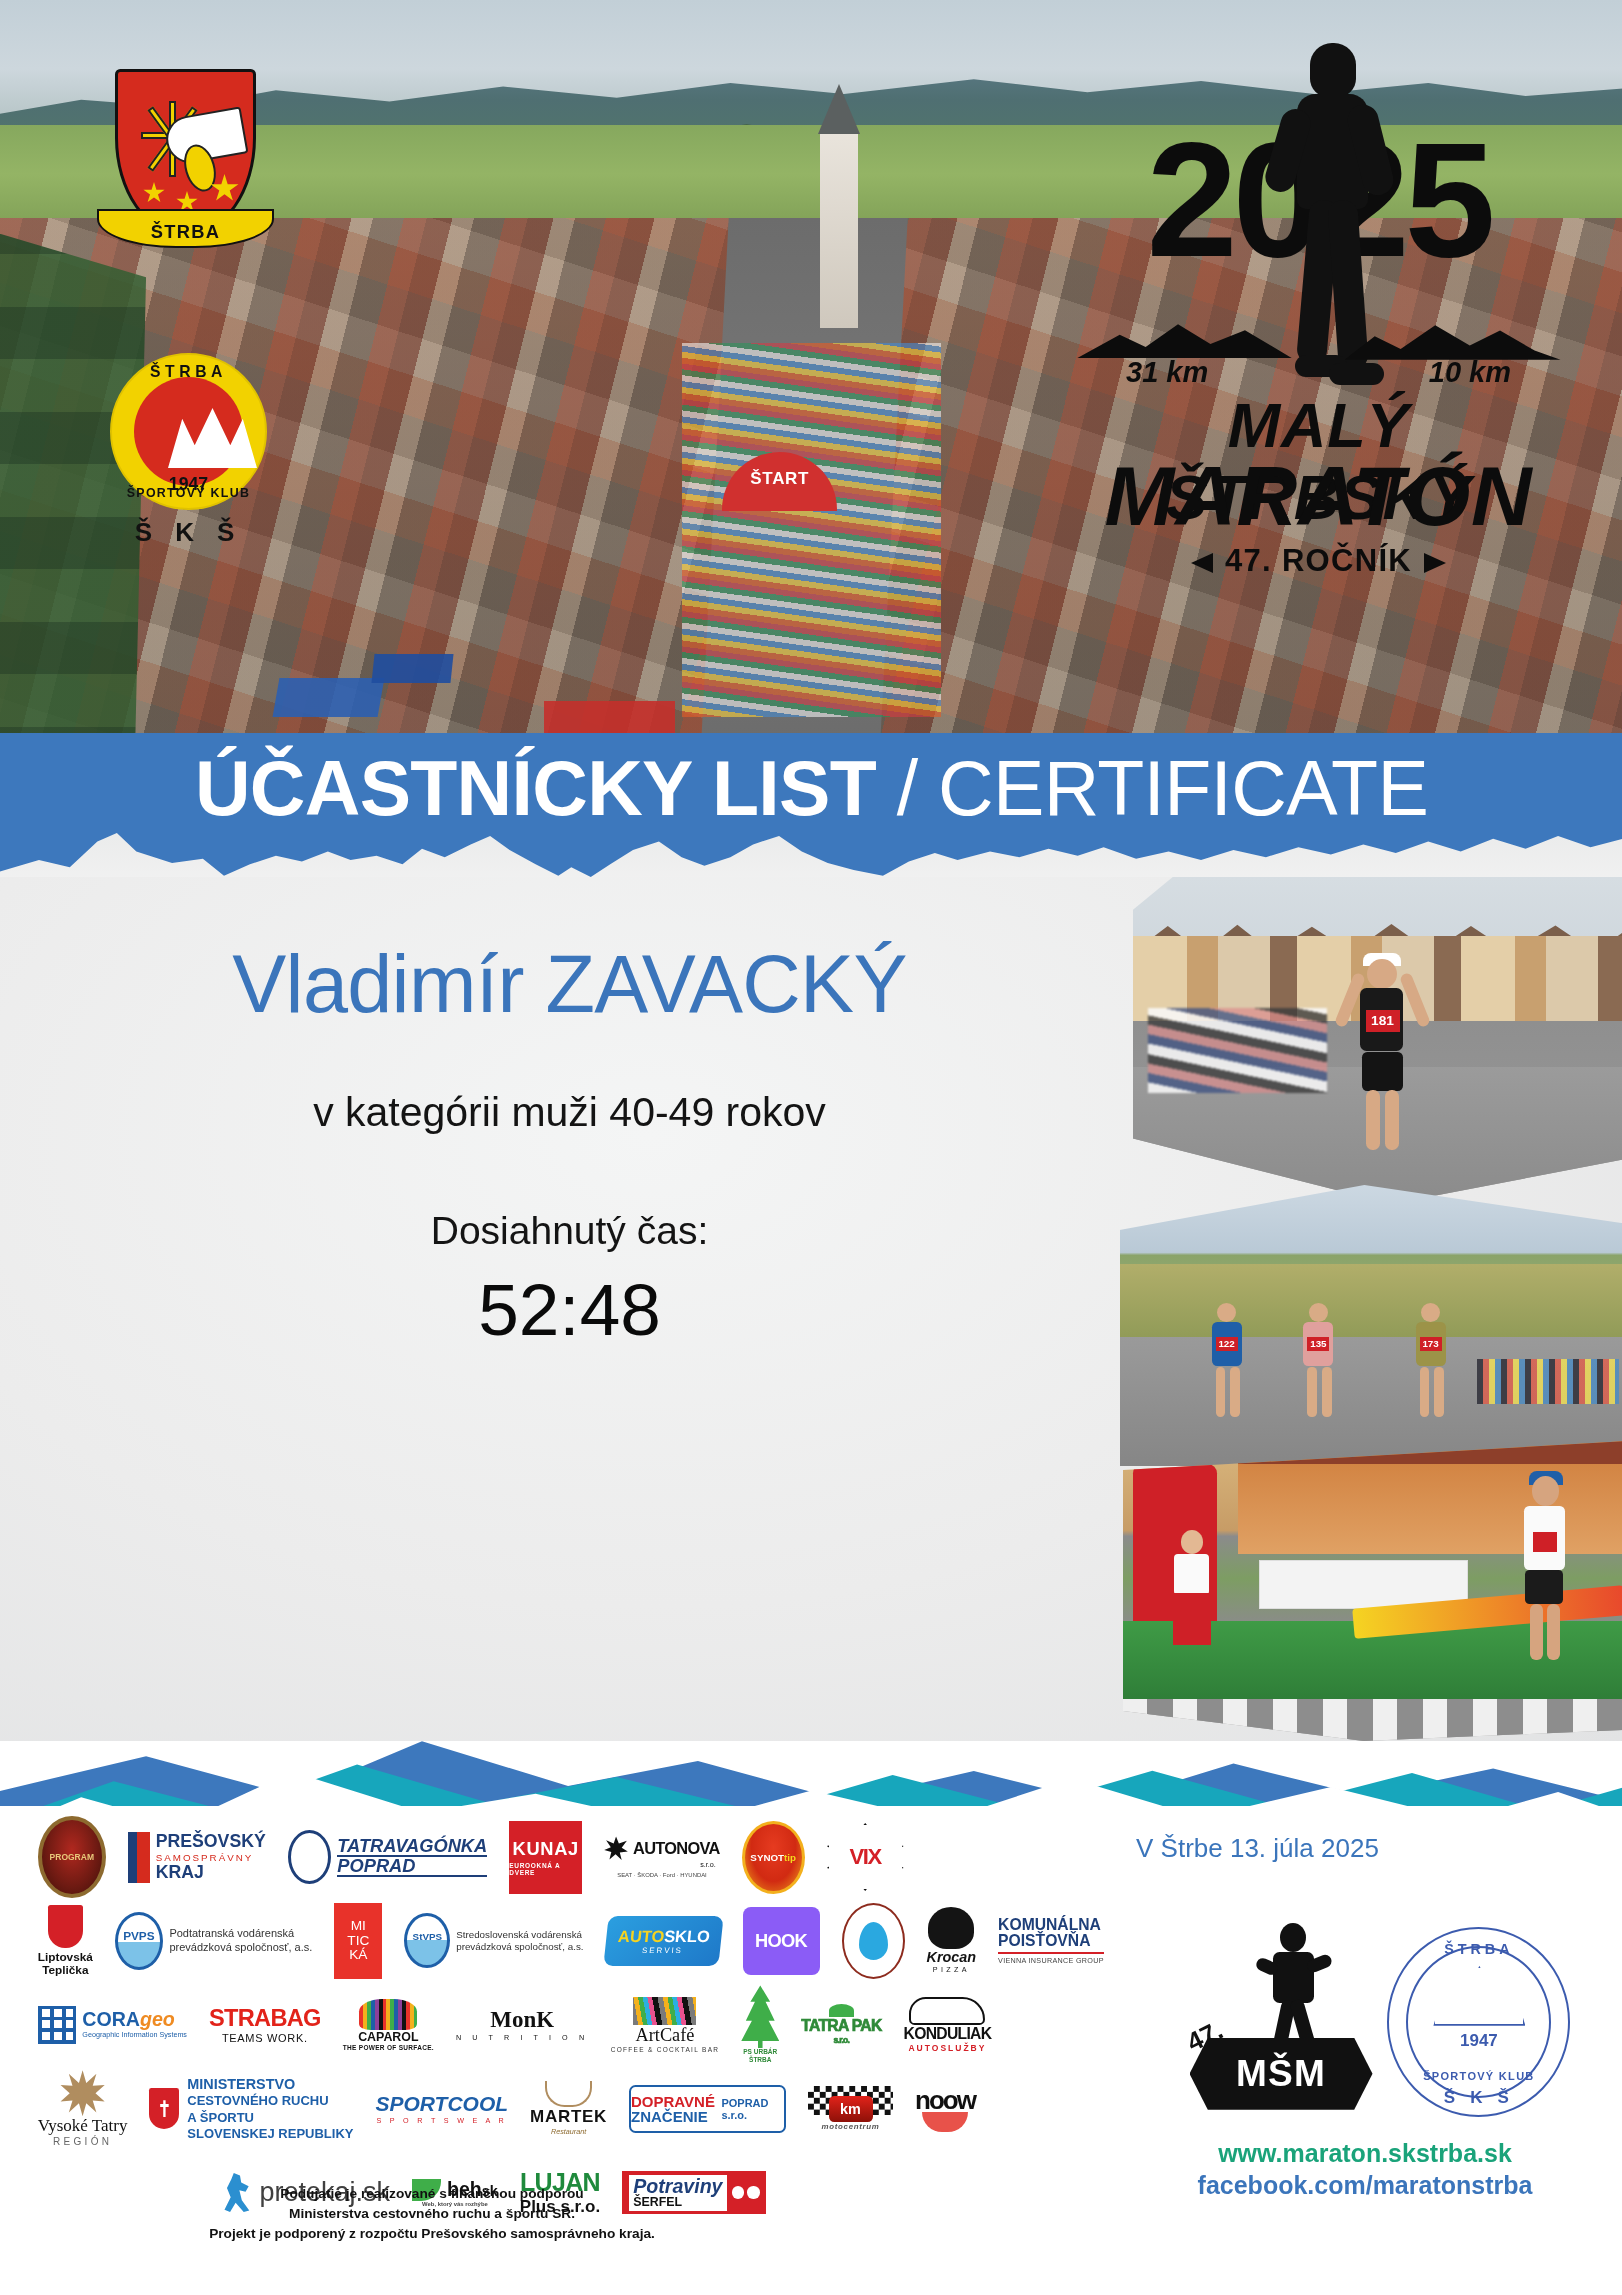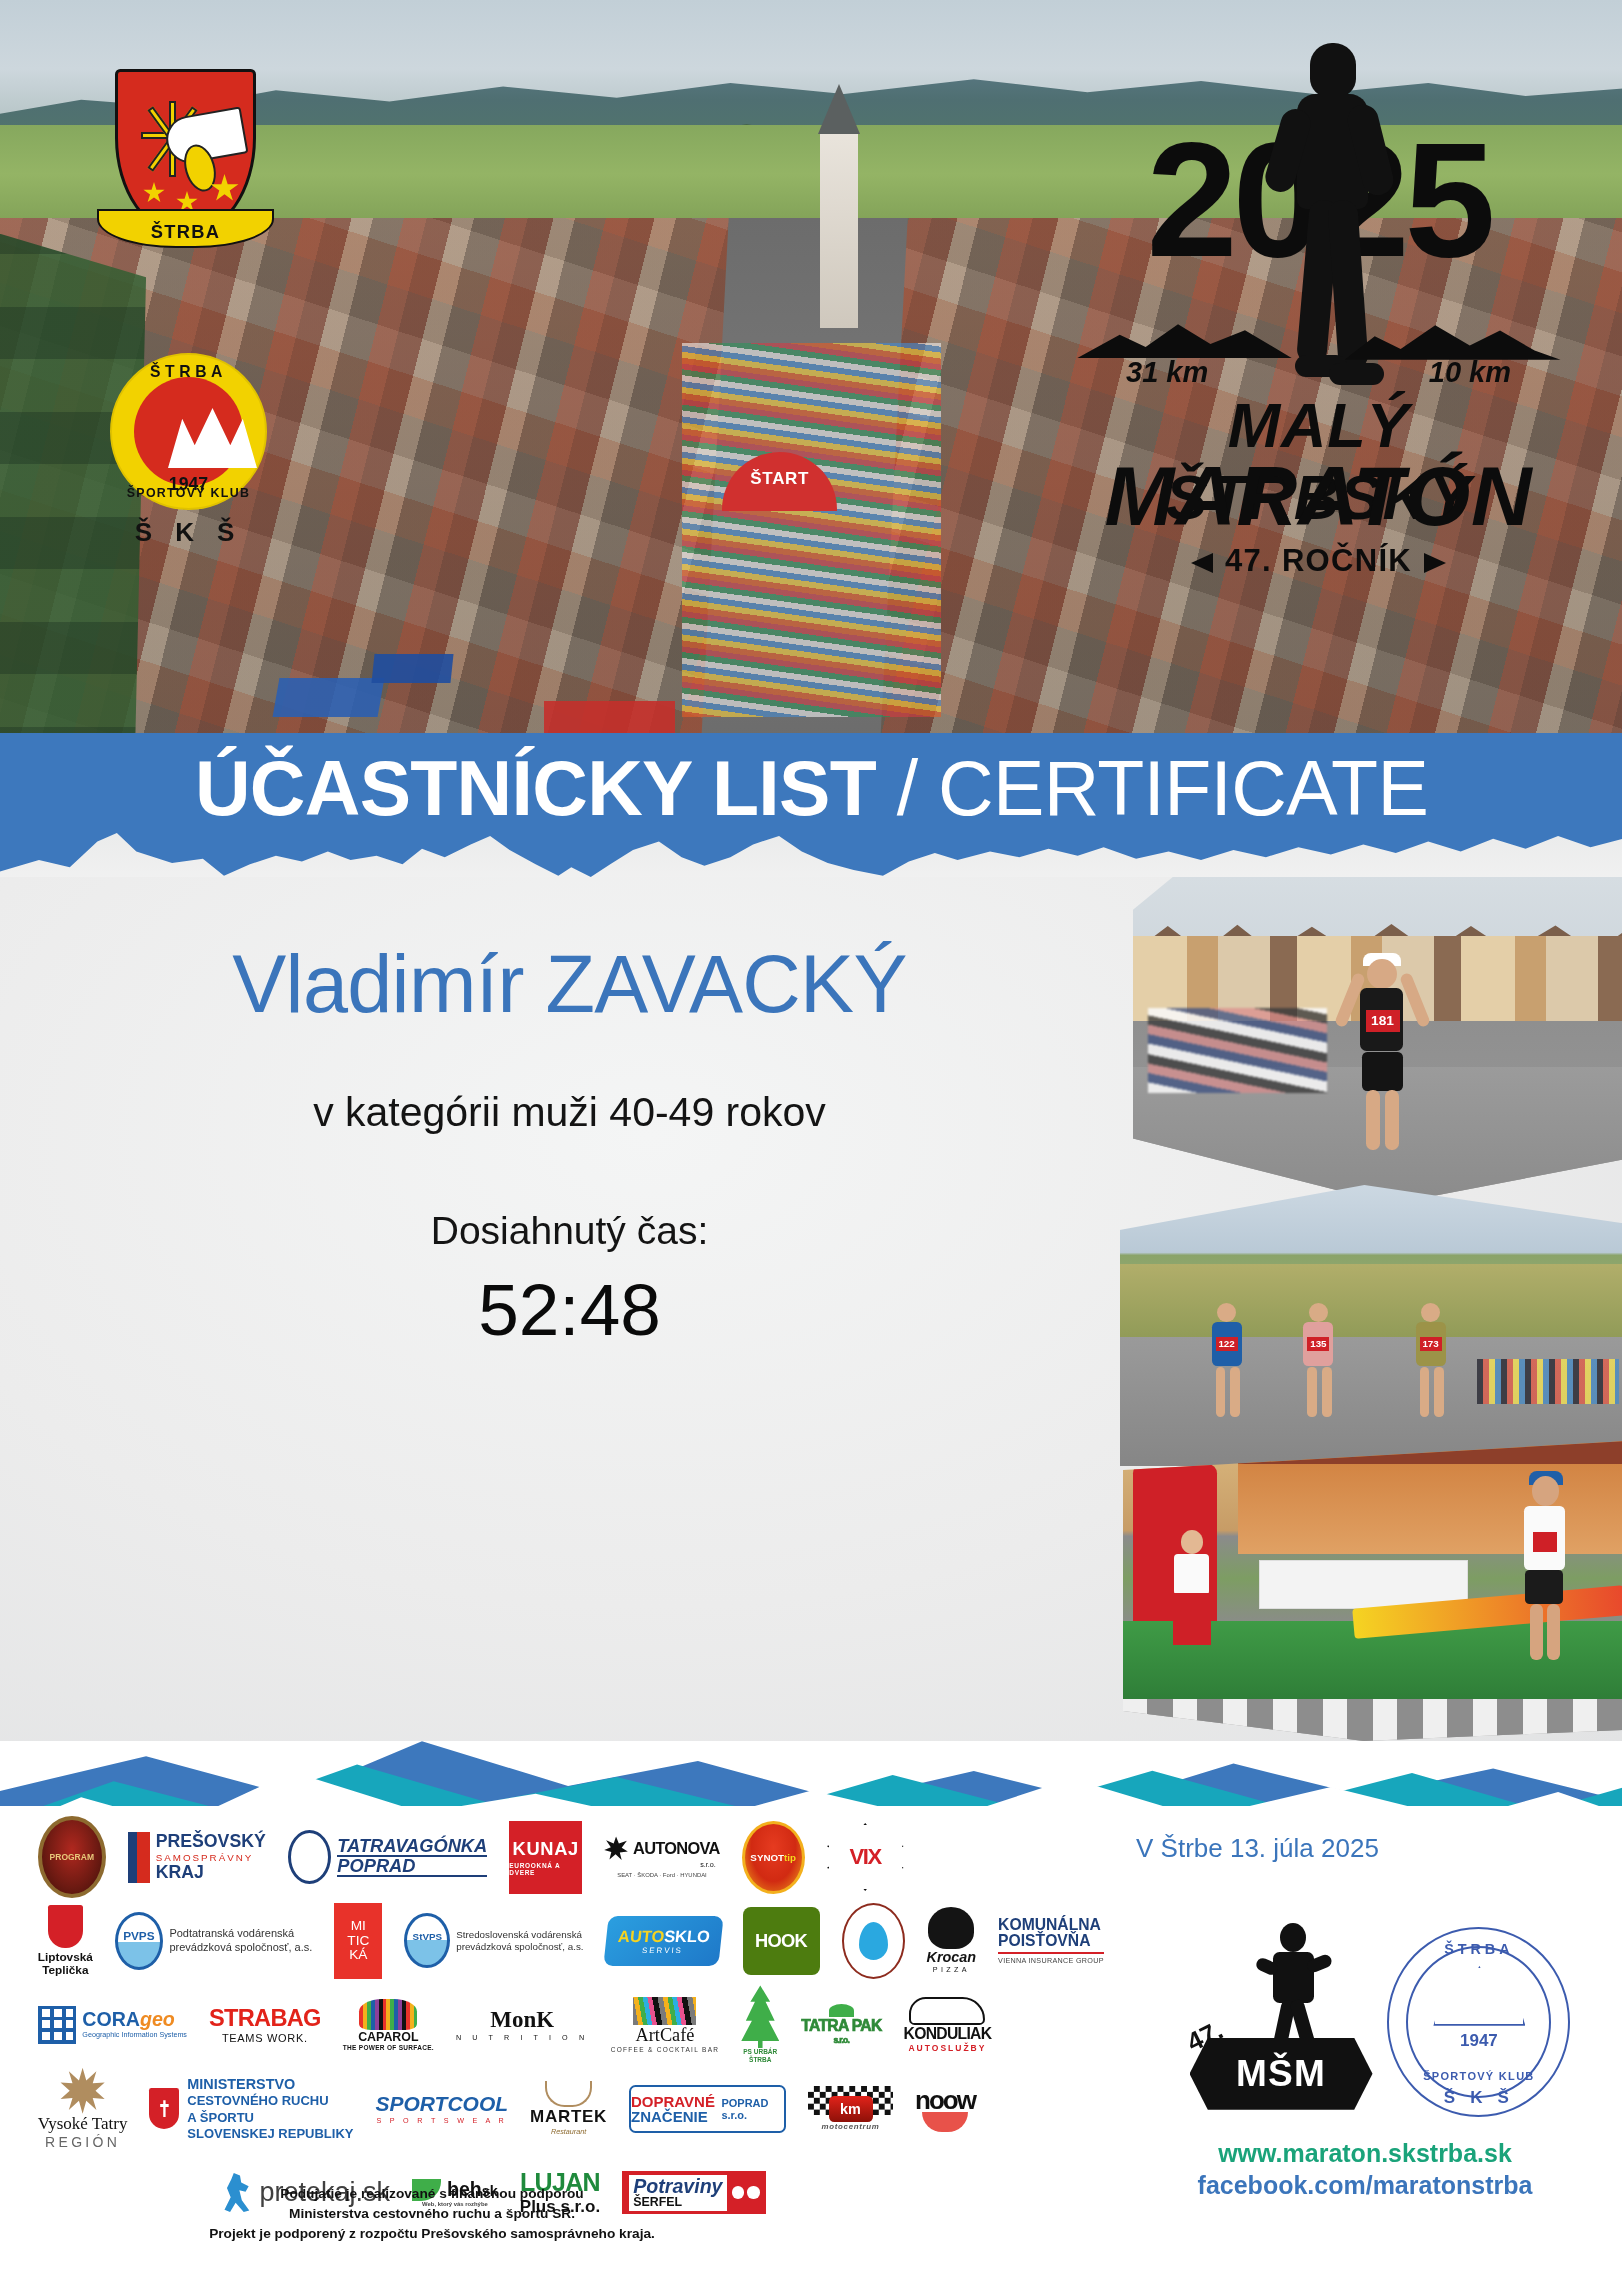--- a/index.html
+++ b/index.html
@@ -413,21 +413,21 @@
   .lg-stvps{display:flex;align-items:center;gap:5.9px;}
   .lg-stvps .ov{width:46px;height:55px;border:3.9px solid #1e5fa8;border-radius:50%;
     background:linear-gradient(180deg,#fff 50%,#7cc2e8 50%);display:flex;align-items:center;justify-content:center;}
   .lg-stvps .ov b{font-size:9.8px;color:#1e5fa8;margin-top:-7.9px;}
   .lg-stvps .t{font-size:9.8px;color:#333;line-height:1.25;white-space:nowrap;}
   .lg-autosklo{width:115px;height:50px;background:linear-gradient(135deg,#2b9fe0,#1e78c8);
     border-radius:9.2px;display:flex;flex-direction:column;align-items:center;justify-content:center;transform:skewX(-6deg);}
   .lg-autosklo .a{font-size:16.4px;font-weight:900;color:#f5d320;}
   .lg-autosklo .a i{color:#fff;font-style:normal;}
   .lg-autosklo .b{font-size:7.9px;color:#fff;letter-spacing:2px;}
-  .lg-hook{width:77px;height:68px;background:#4d7c0f;border-radius:7.9px;
+  .lg-hook{width:77px;height:68px;background:#8b5cf6;border-radius:7.9px;
     display:flex;align-items:center;justify-content:center;}
   .lg-hook span{font-size:18.3px;font-weight:900;color:#fff;letter-spacing:-0.7px;}
   .lg-pd{width:63px;height:76px;border:2.6px solid #8d2b1e;border-radius:50%;
     display:flex;align-items:center;justify-content:center;background:#fff;}
   .lg-pd .drop{width:29px;height:38px;background:#2aa8e0;border-radius:50% 50% 50% 50%/60% 60% 40% 40%;}
   .lg-krocan{display:flex;flex-direction:column;align-items:center;}
   .lg-krocan .bird{width:46px;height:42px;background:#141414;border-radius:50% 50% 40% 40%;}
   .lg-krocan .t{font-size:14.4px;font-weight:700;font-style:italic;color:#141414;}
   .lg-krocan .s{font-size:7.2px;letter-spacing:3.3px;color:#141414;}
   .lg-komunal{display:flex;flex-direction:column;align-items:flex-start;}
@@ -466,21 +466,21 @@
     -webkit-text-stroke:0.7px #2f8a38;}
   .lg-tatrapak .bowpart{width:25px;height:13px;background:#3fae49;border-radius:50% 50% 0 0;}
   .lg-konduliak{display:flex;flex-direction:column;align-items:center;}
   .lg-konduliak .car{width:76px;height:27.5px;border:2.6px solid #111;border-radius:19.6px 26px 6.5px 6.5px;}
   .lg-konduliak .a{font-size:15.7px;font-weight:900;color:#111;letter-spacing:-0.7px;}
   .lg-konduliak .b{font-size:8.5px;font-weight:800;color:#d42027;letter-spacing:2px;}
   .lg-vtatry{display:flex;flex-direction:column;align-items:center;}
   .lg-vtatry .star{width:46px;height:46px;background:#b08d5f;
     clip-path:polygon(50% 0,58% 28%,80% 8%,72% 34%,98% 32%,78% 50%,98% 68%,72% 66%,80% 92%,58% 72%,50% 100%,42% 72%,20% 92%,28% 66%,2% 68%,22% 50%,2% 32%,28% 34%,20% 8%,42% 28%);}
   .lg-vtatry .a{font-size:17px;color:#111;font-family:"Liberation Serif",serif;}
-  .lg-vtatry .b{font-size:14px;letter-spacing:3.3px;color:#666;}
+  .lg-vtatry .b{font-size:10px;letter-spacing:3.3px;color:#666;}
   .lg-minist{display:flex;align-items:center;gap:7.9px;}
   .lg-minist .sh{width:30px;height:41px;background:#d42027;border-radius:2.6px 2.6px 15.7px 15.7px;
     display:flex;align-items:center;justify-content:center;}
   .lg-minist .sh i{width:11.8px;height:17px;background:#fff;
     clip-path:polygon(40% 0,60% 0,60% 22%,86% 22%,86% 40%,60% 40%,60% 100%,40% 100%,40% 40%,14% 40%,14% 22%,40% 22%);}
   .lg-minist .t{font-size:13px;color:#1e5fa8;font-weight:700;line-height:1.24;}
   .lg-minist .t .h{font-size:14.4px;}
   .lg-sportcool{display:flex;flex-direction:column;align-items:center;}
   .lg-sportcool .a{font-size:21px;font-weight:900;font-style:italic;color:#1e5fa8;}
   .lg-sportcool .b{font-size:7.2px;letter-spacing:3.3px;color:#d42027;}

